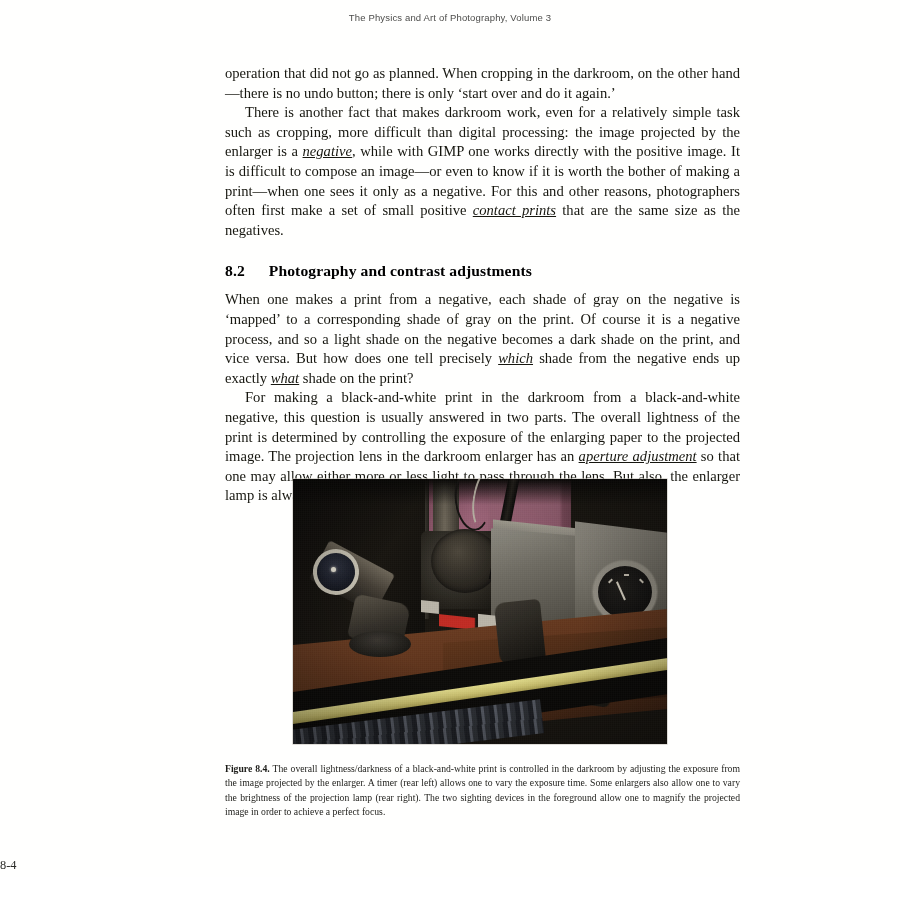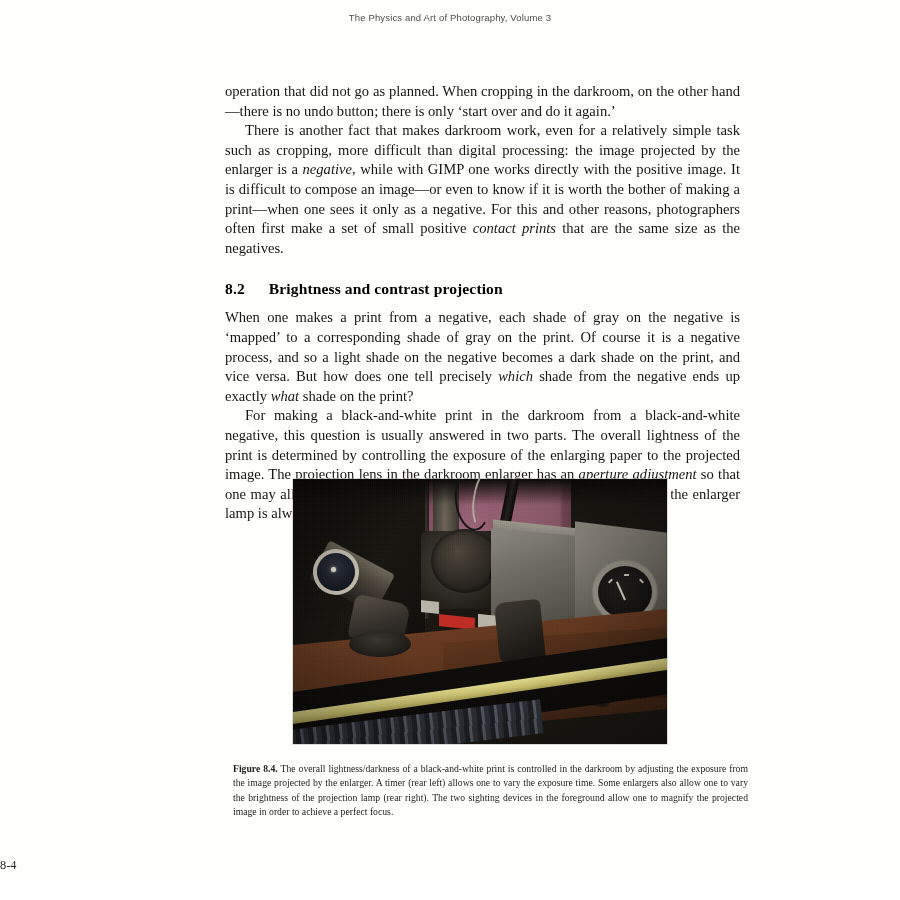--- a/index.html
+++ b/index.html
@@ -31,37 +31,37 @@
     font-family: "Liberation Sans", "DejaVu Sans", sans-serif;
     font-size: 9.5px;
     letter-spacing: 0.15px;
     color: #4c4c4a;
   }
 
   
   .column {
     position: absolute;
     left: 225px;
-    top: 82px;
+    top: 64px;
     width: 515px;
   }
 
   p.body-text {
     margin: 0;
     font-size: 14.6px;
     line-height: 19.6px;
     text-align: justify;
     text-justify: inter-word;
     color: #16160f;
     hyphens: none;
   }
 
   p.indent { text-indent: 20px; }
 
-  .ital { font-style: italic; }
+  .ital { font-style: italic; text-decoration: underline; }
   .figref { color: #3a3a38; }
 
   h2.section-heading {
     margin: 21px 0 9px 0;
     font-size: 15.6px;
     font-weight: bold;
     line-height: 20px;
     color: #000000;
     letter-spacing: 0.1px;
   }
@@ -323,21 +323,21 @@
     position: absolute; left: 0; top: 0; width: 374px; height: 265px;
     background-image:
       repeating-linear-gradient(0deg, rgba(255,255,255,.012) 0 1px, rgba(0,0,0,.012) 1px 2px),
       repeating-linear-gradient(90deg, rgba(255,255,255,.012) 0 1px, rgba(0,0,0,.012) 1px 2px);
     pointer-events: none;
   }
 
   
   .caption {
     position: absolute;
-    left: 233px;
+    left: 225px;
     top: 762px;
     width: 515px;
     font-size: 9.7px;
     line-height: 14.3px;
     text-align: justify;
     color: #1c1c18;
   }
   .caption .cap-label { font-weight: bold; }
 
   
@@ -357,21 +357,21 @@
 <div class="page">
 
   <div class="running-head">The Physics and Art of Photography, Volume 3</div>
 
   <div class="column">
 
     <p class="body-text"><span>operation that did not go as planned. When cropping in the darkroom, on the other hand—there is no undo button; there is only ‘start over and do it again.’</span></p>
 
     <p class="body-text indent"><span>There is another fact that makes darkroom work, even for a relatively simple task such as cropping, more difficult than digital processing: the image projected by the enlarger is a </span><span class="ital">negative</span><span>, while with GIMP one works directly with the positive image. It is difficult to compose an image—or even to know if it is worth the bother of making a print—when one sees it only as a negative. For this and other reasons, photographers often first make a set of small positive </span><span class="ital">contact prints</span><span> that are the same size as the negatives.</span></p>
 
-    <h2 class="section-heading"><span class="secnum">8.2</span><span>Brightness and contrast projection</span></h2>
+    <h2 class="section-heading"><span class="secnum">8.2</span><span>Photography and contrast adjustments</span></h2>
 
     <p class="body-text"><span>When one makes a print from a negative, each shade of gray on the negative is ‘mapped’ to a corresponding shade of gray on the print. Of course it is a negative process, and so a light shade on the negative becomes a dark shade on the print, and vice versa. But how does one tell precisely </span><span class="ital">which</span><span> shade from the negative ends up exactly </span><span class="ital">what</span><span> shade on the print?</span></p>
 
     <p class="body-text indent"><span>For making a black-and-white print in the darkroom from a black-and-white negative, this question is usually answered in two parts. The overall lightness of the print is determined by controlling the exposure of the enlarging paper to the projected image. The projection lens in the darkroom enlarger has an </span><span class="ital">aperture adjustment</span><span> so that one may allow either more or less light to pass through the lens. But also, the enlarger lamp is always connected to some kind of timer (see figure </span><span class="figref">8.4</span><span>)</span></p>
 
   </div>
 
   <div class="figure-wrap">
     <div class="photo" title="Color photograph of a darkroom enlarger baseboard: a chrome-ringed focusing eyepiece at left, gray control panels with a round timer dial and a round gauge with needle, a red knob and red warning labels at right, a brown wooden bench with a diagonal yellow stripe across the foreground, against a dark background with a mauve curtain.">
 

